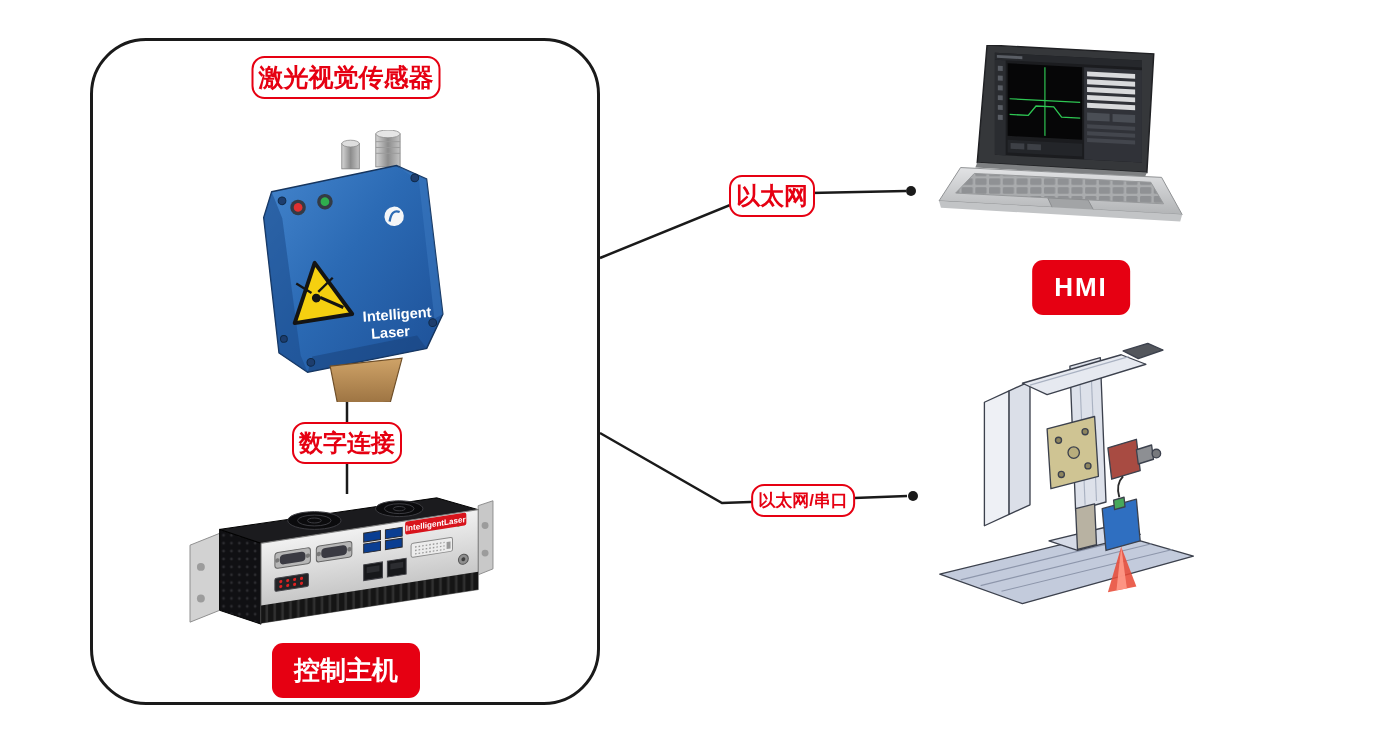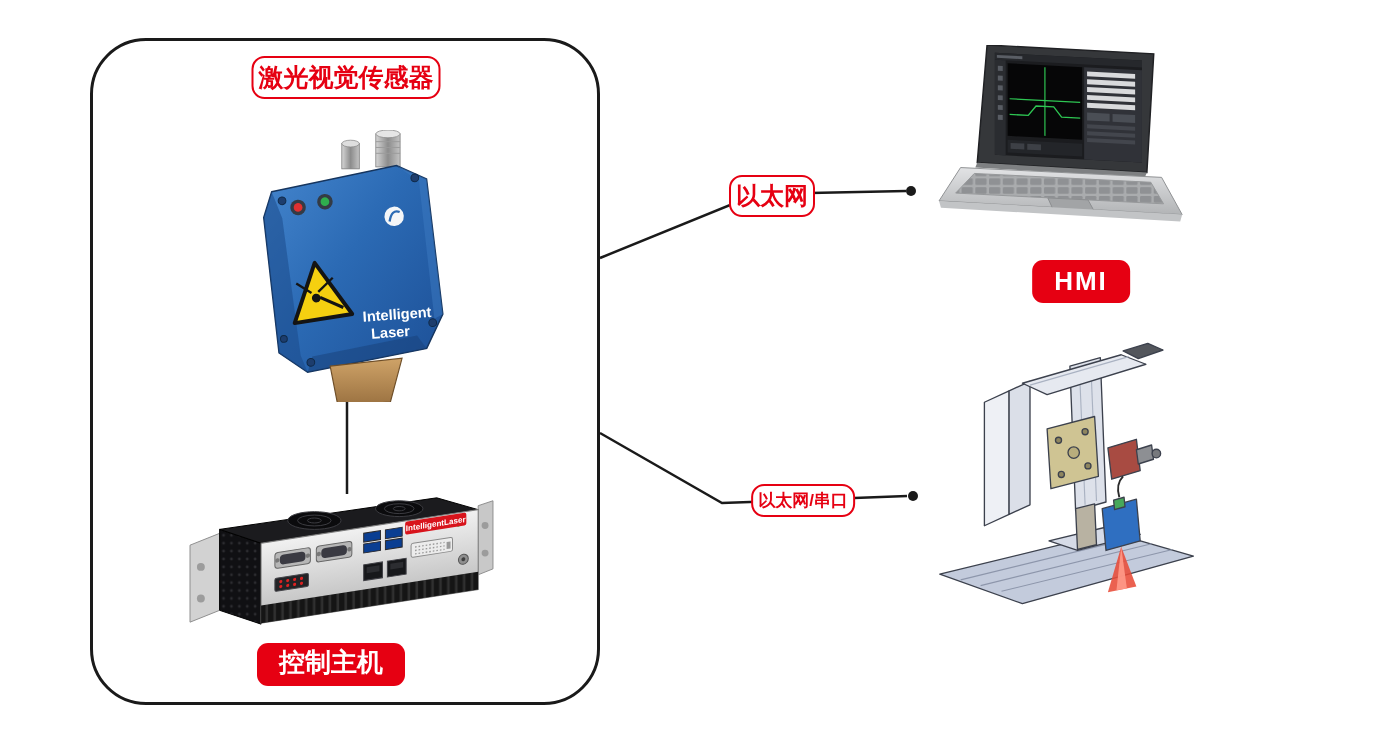--- a/index.html
+++ b/index.html
@@ -46,21 +46,21 @@
     font-size: 25px;
     font-weight: 600;
     padding: 4px 5px;
   }
   .pill.solid {
     background: #e60012;
     color: #ffffff;
     border-radius: 11px;
     font-size: 26px;
     font-weight: 600;
-    padding: 5px 22px;
+    padding: 11px 22px;
   }
   .pill.hmi { letter-spacing: 2px; font-weight: 700; }
 </style>
 </head>
 <body>
 
 <div class="canvas">
 
   <div class="group-box"></div>
 
@@ -315,18 +315,19 @@
         <polygon points="176,212 212,202 216,246 180,256" fill="#2f6fc1"></polygon>
         <polygon points="188,203 199,200 200,210 189,213" fill="#47a85a"></polygon>
         <path d="M194 200 Q190 186 198 178" fill="none" stroke="#2a2a2a" stroke-width="2"></path>
       </g>
       <polygon points="196,252 182,300 212,294" fill="#e84b38" opacity="0.88"></polygon>
       <polygon points="196,252 191,298 202,296" fill="#ff9a88" opacity="0.9"></polygon>
     </svg>
   </div>
 
   <div class="pill outline" style="left:346px; top:56px;">激光视觉传感器</div>
-  <div class="pill solid" style="left:331px; top:643px;font-family:Liberation Mono, monospace;">控制主机</div>
+  <div class="pill outline" style="left:347px; top:422px; font-size:24px;">数字连接</div>
+  <div class="pill solid" style="left:346px; top:643px;">控制主机</div>
   <div class="pill outline" style="left:772px; top:175px; font-size:24px;">以太网</div>
   <div class="pill outline" style="left:803px; top:484px; font-size:17px;">以太网/串口</div>
   <div class="pill solid hmi" style="left:1081px; top:260px;">HMI</div>
 
 </div>
 
 </body></html>

